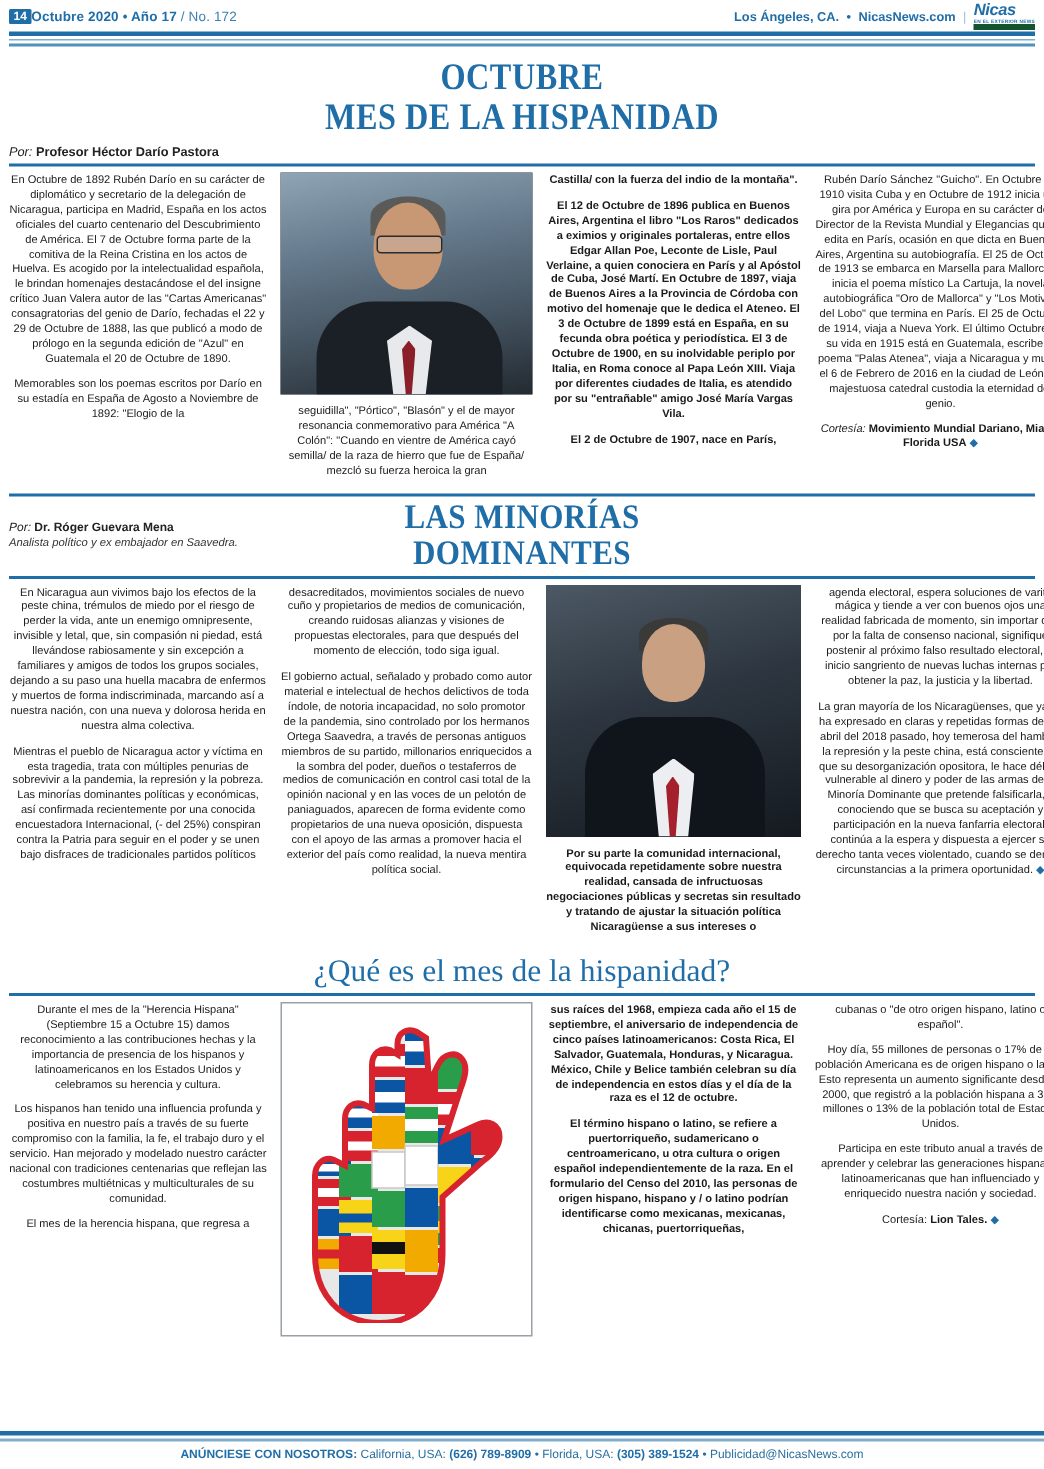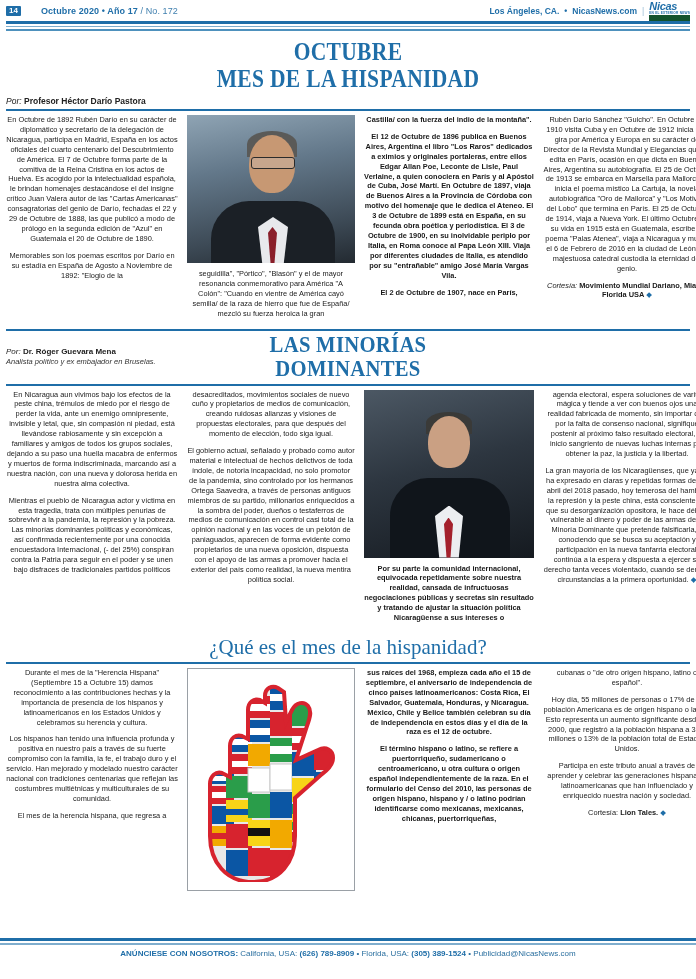--- a/index.html
+++ b/index.html
@@ -7,31 +7,31 @@
     width:696px;height:979px;
     background:#ffffff;
     font-family:"Liberation Sans", sans-serif;
     color:#111;
     overflow:hidden;
   }
   .page{position:relative;width:696px;height:979px;box-sizing:border-box;padding:0 6px;}
 
   
   .masthead{display:flex;align-items:center;justify-content:space-between;height:16px;padding-top:3px;}
-  .mh-left{display:flex;gap:20px;}
+  .mh-left{display:flex;gap:0;}
   .pagenum{
     background:#1f6ea8;color:#fff;font-size:8px;font-weight:bold;
     padding:1px 3px;line-height:1;border-radius:1px;
   }
   .mh-text{font-size:9px;font-weight:bold;color:#1f6ea8;letter-spacing:.1px;}
   .mh-text .light{font-weight:normal;color:#3f7fae;}
   .mh-right{display:flex;align-items:center;gap:5px;font-size:8.5px;font-weight:bold;color:#1f6ea8;}
   .mh-divider{color:#9bbdd6;font-weight:normal;}
   .logo{
-    display:inline-block;border-bottom:6px solid #14532d;line-height:1;padding-bottom:0px;
+    display:inline-block;border-bottom:4px solid #14532d;line-height:1;padding-bottom:0px;
   }
   .logo .logo-main{font-size:11px;font-weight:bold;font-style:italic;color:#1f6ea8;letter-spacing:-.3px;}
   .logo .logo-sub{display:block;font-size:3.2px;color:#1f6ea8;letter-spacing:.2px;}
 
   .rule-thick{height:3px;background:#1f6ea8;margin-top:2px;}
   .rule-thin{height:1px;background:#7fadcd;margin-top:2px;}
   .rule-med{height:2px;background:#4e91bd;margin-top:2px;}
 
   
   .hero-title{
@@ -105,21 +105,21 @@
   .cap-caption{font-size:7.4px;line-height:9.9px;margin-top:6px;}
 
   
   .hand-box{
     width:100%;height:223px;border:1px solid #9aa0a6;box-sizing:border-box;
     background:#fff;position:relative;overflow:hidden;
   }
   .hand{position:absolute;left:50%;top:50%;transform:translate(-50%,-50%);}
 
   
-  .footer-wrap{position:absolute;left:0;right:0;bottom:16px;margin-top:20px;}
+  .footer-wrap{position:absolute;left:0;right:0;bottom:0;margin-top:20px;}
   .foot-rule1{height:3px;background:#1f6ea8;}
   .foot-rule2{height:2px;background:#7fadcd;margin-top:2px;}
   .footer{
     text-align:center;font-size:8px;color:#1f6ea8;padding:4px 0 5px 0;
   }
   .footer .strong{font-weight:bold;}
   .footer .reg{font-weight:normal;color:#2a6f9f;}
   .diamond{color:#1f6ea8;}
   .sep-rule{height:2px;background:#1f6ea8;margin-top:3px;}
 </style>
@@ -203,21 +203,21 @@
         <span class="diamond">◆</span>
       </p>
     </div>
   </div>
 
   <div class="sep-rule"></div>
   <div class="section-head">
     <div class="sh-by byline">
       <span class="lead">Por:</span>
       <span class="nm">Dr. Róger Guevara Mena</span>
-      <span class="sub">Analista político y ex embajador en Bruselas.</span>
+      <span class="sub">Analista político y ex embajador en Saavedra.</span>
     </div>
     <div class="sh-title">LAS MINORÍAS DOMINANTES</div>
     <div class="sh-by"></div>
   </div>
   <div class="sep-rule"></div>
 
   <div class="a1">
     <div class="col a1-c1">
       <p>En Nicaragua aun vivimos bajo los efectos de la peste china, trémulos de miedo por el riesgo de perder la vida, ante un enemigo omnipresente, invisible y letal, que, sin compasión ni piedad, está llevándose rabiosamente y sin excepción a familiares y amigos de todos los grupos sociales, dejando a su paso una huella macabra de enfermos y muertos de forma indiscriminada, marcando así a nuestra nación, con una nueva y dolorosa herida en nuestra alma colectiva.</p>
       <p>Mientras el pueblo de Nicaragua actor y víctima en esta tragedia, trata con múltiples penurias de sobrevivir a la pandemia, la represión y la pobreza. Las minorías dominantes políticas y económicas, así confirmada recientemente por una conocida encuestadora Internacional, (- del 25%) conspiran contra la Patria para seguir en el poder y se unen bajo disfraces de tradicionales partidos políticos</p>

